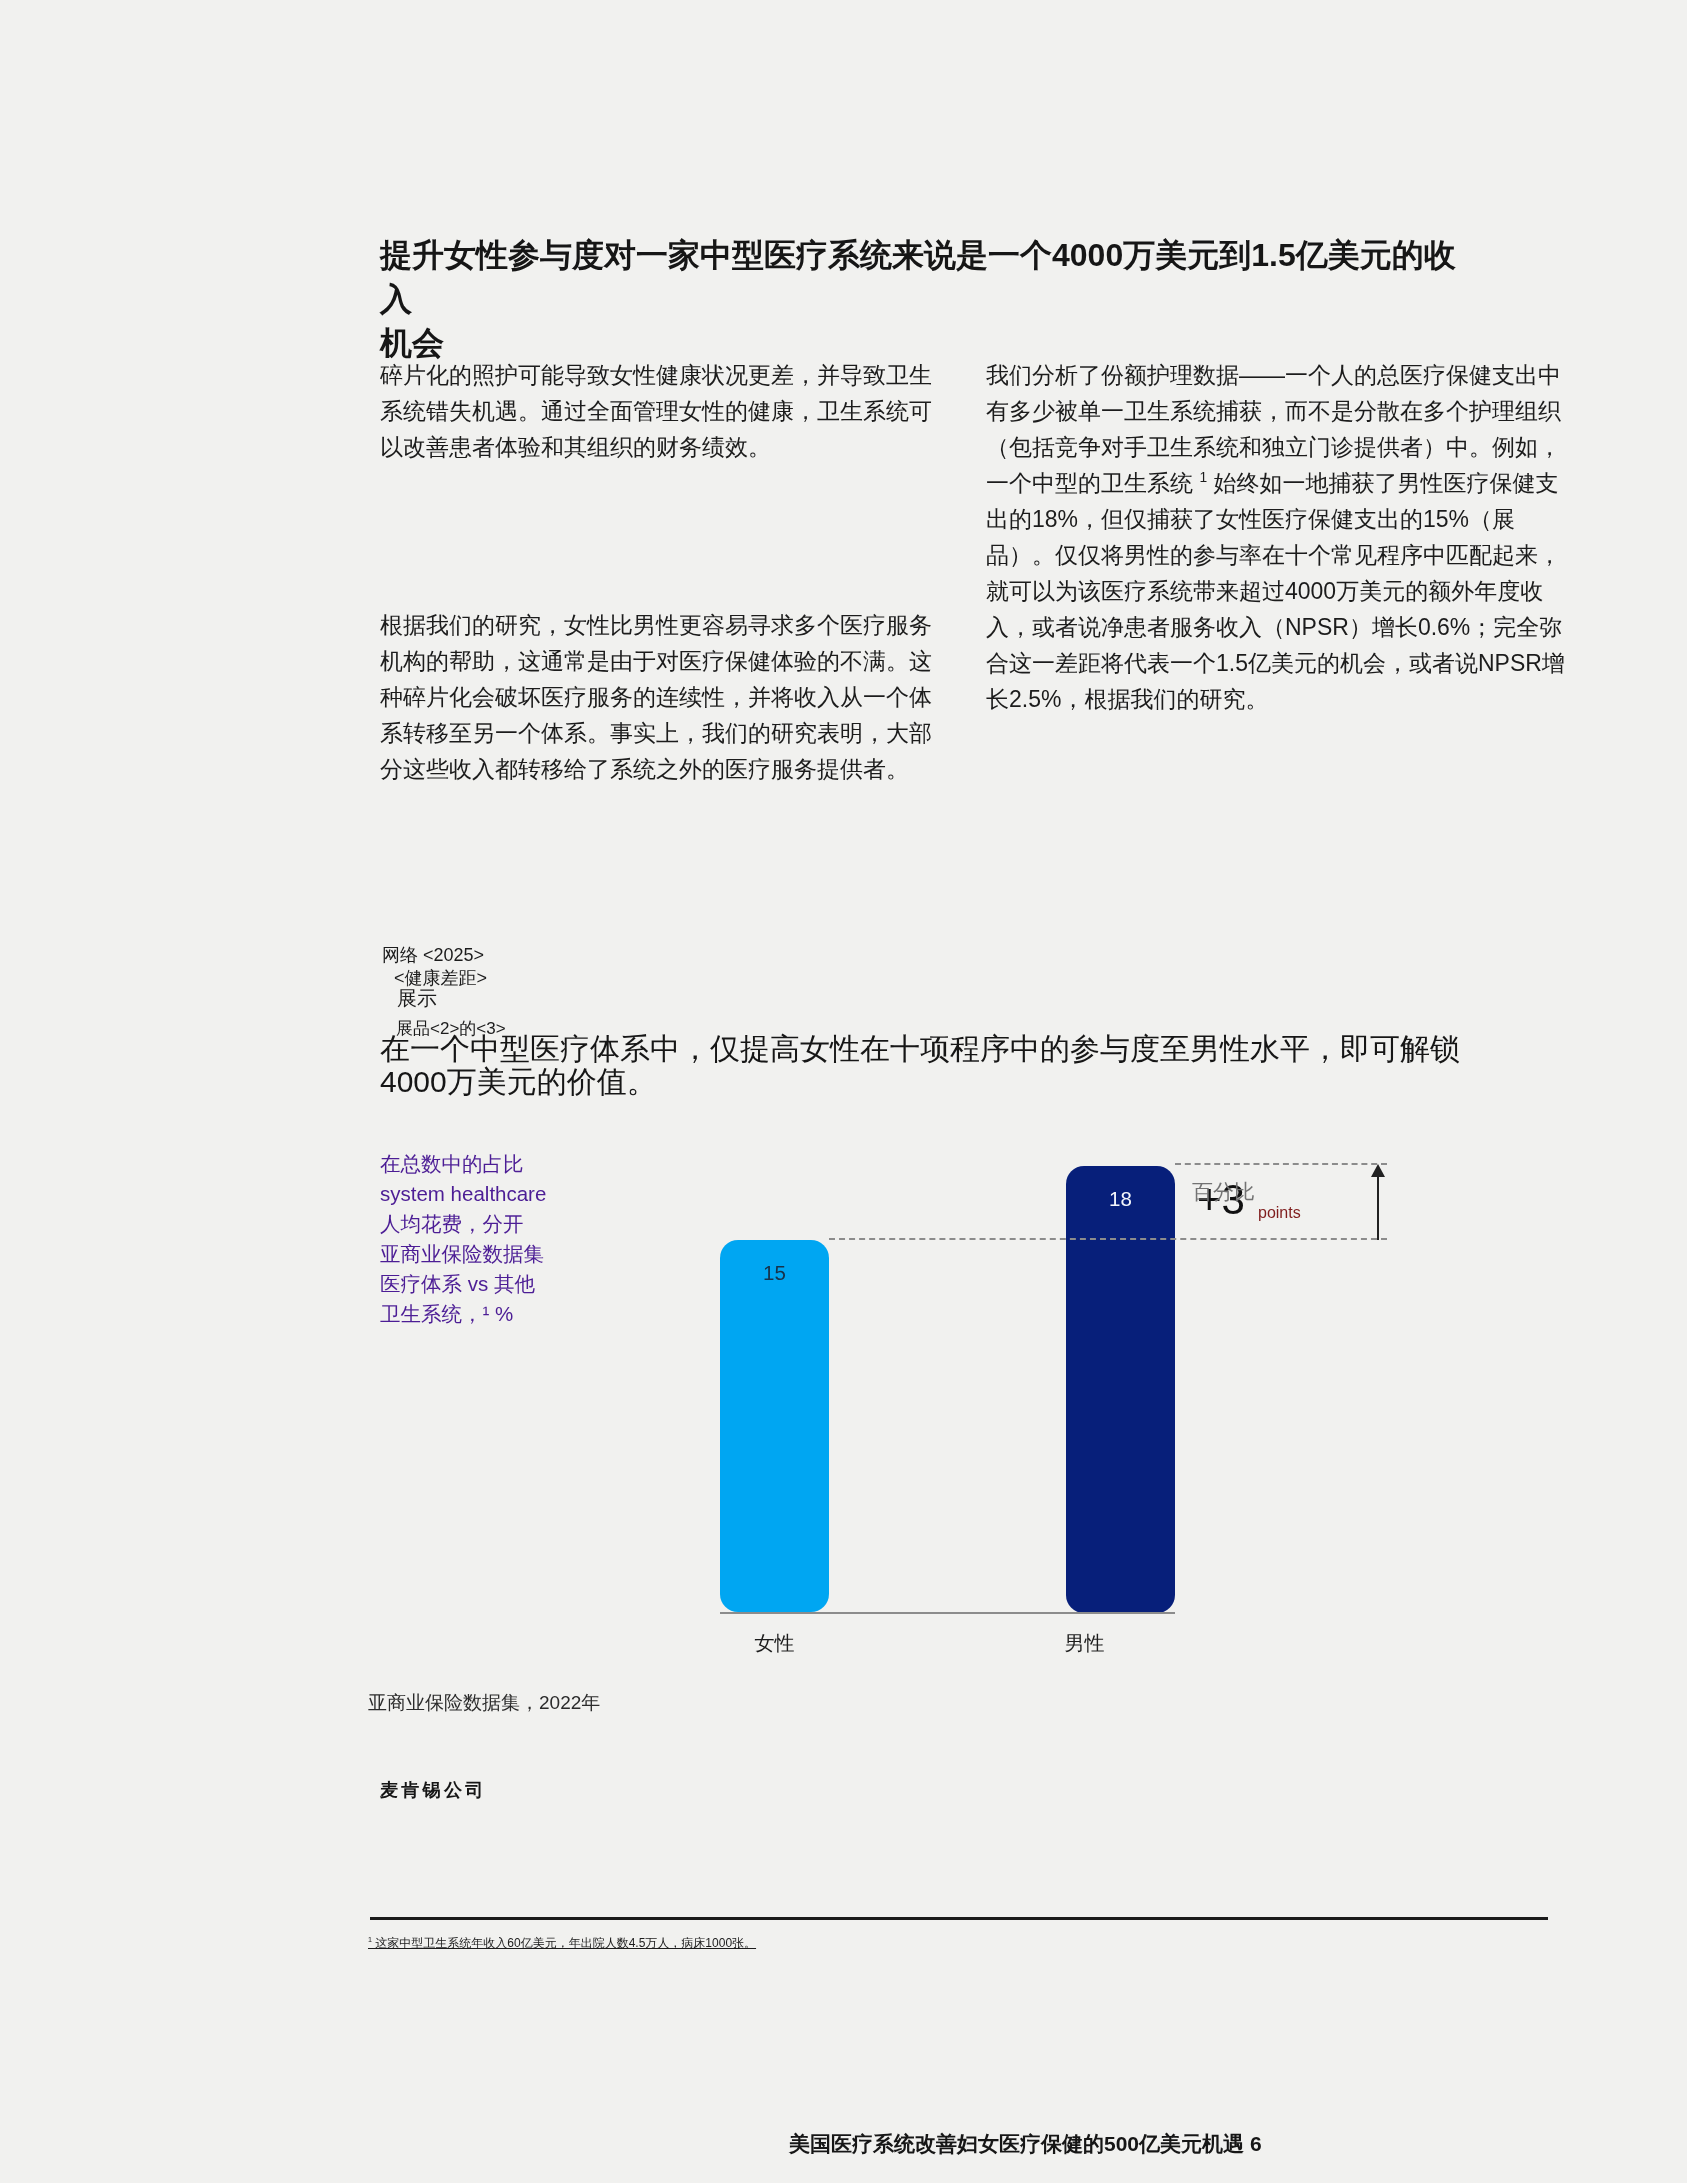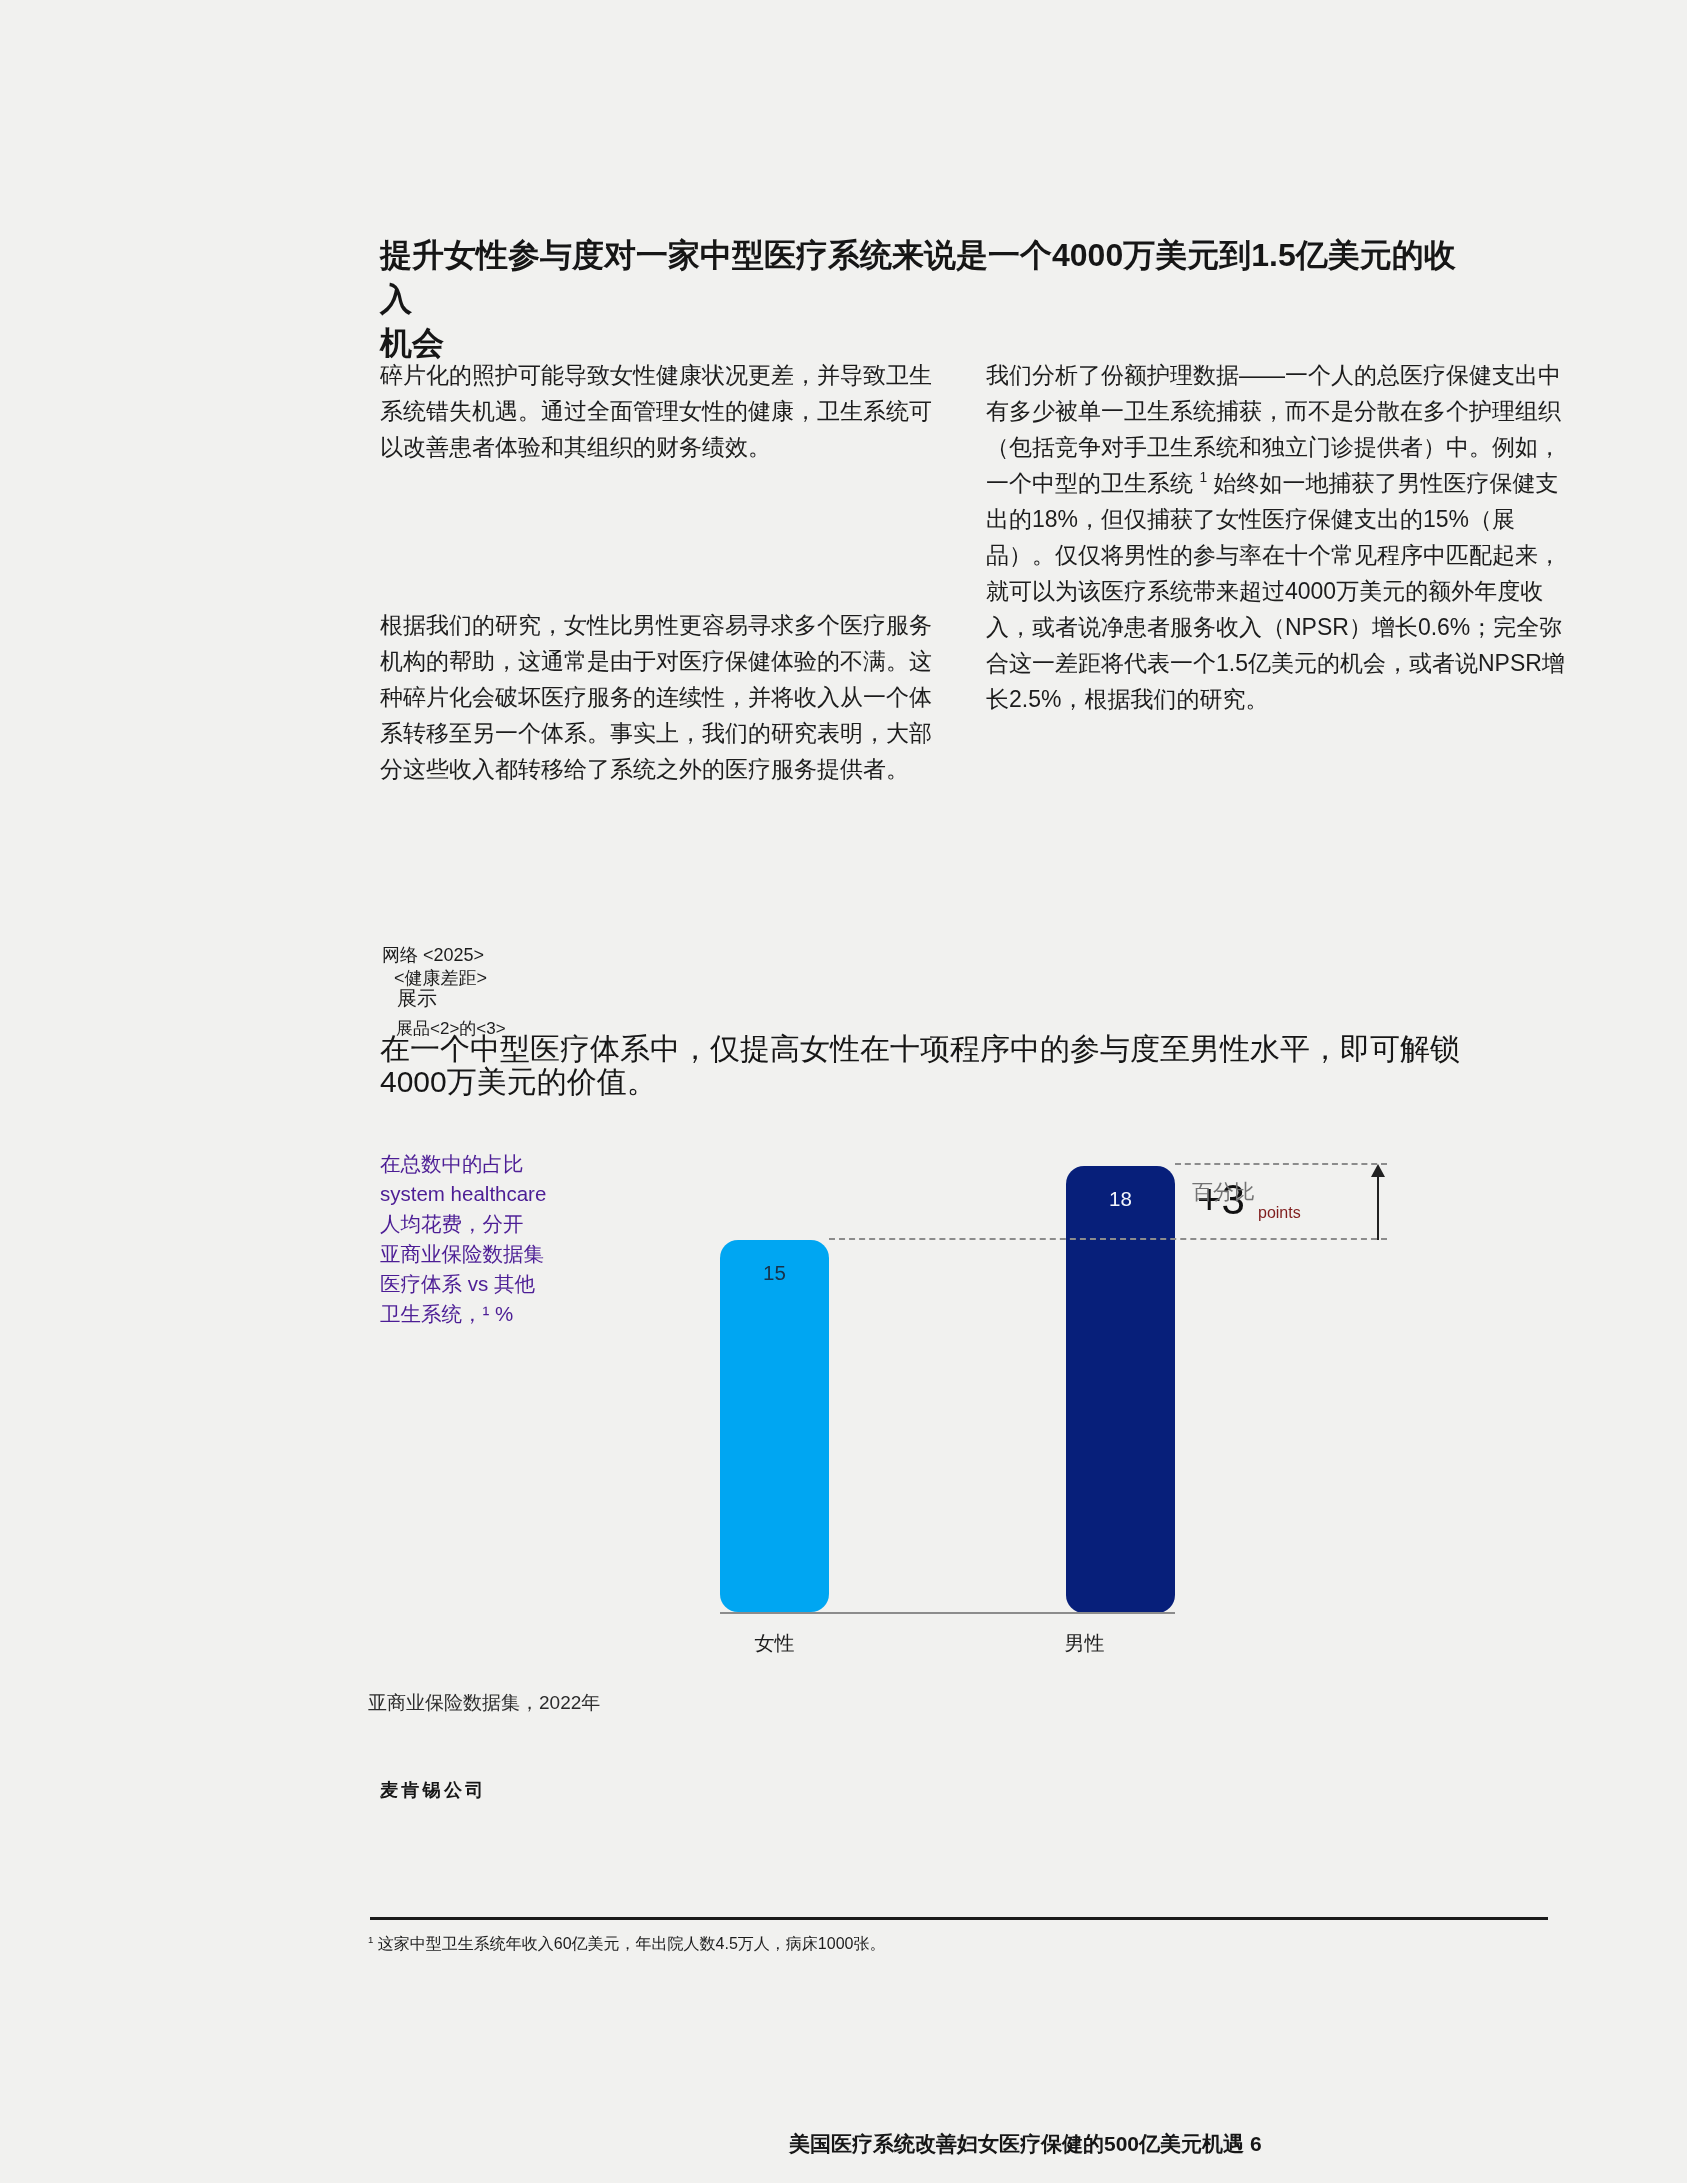--- a/index.html
+++ b/index.html
@@ -53,21 +53,21 @@
   .arrow-line{left:1377px;top:1176px;width:2px;height:64px;background:#222;z-index:6;}
   .arrow-head{left:1371px;top:1164px;width:0;height:0;
     border-left:7.3px solid transparent;border-right:7.3px solid transparent;
     border-bottom:13.2px solid #222;z-index:6;}
   .delta-num{left:1197px;top:1176px;font-size:42px;font-weight:400;color:#111;z-index:6;}
   .delta-unit1{left:1192px;top:1178px;font-size:21px;color:#737373;z-index:6;}
   .delta-unit2{left:1258px;top:1204px;font-size:16px;color:#7f1d1d;z-index:6;}
   .footnote1{left:368px;top:1687px;width:873px;font-size:19px;line-height:31px;color:#2b2b2b;}
   .mckinsey{left:380px;top:1778px;font-size:18px;font-weight:700;letter-spacing:3.3px;color:#161616;}
   .rule{left:370px;top:1917px;width:1178px;height:2.6px;background:#1b1b1b;}
-  .footnote2{left:368px;top:1929px;width:992px;font-size:16px;line-height:29px;color:#1c1c1c;}
+  .footnote2{left:368px;top:1929px;width:992px;font-size:12px;line-height:29px;color:#1c1c1c;text-decoration:underline;}
   .page-footer{left:789px;top:2130px;font-size:21px;font-weight:700;color:#161616;}
 </style>
 </head>
 <body>
 
 <div class="page">
 
   <div class="abs article-title">
     <div>提升女性参与度对一家中型医疗系统来说是一个4000万美元到1.5亿美元的收入</div>
     <div>机会</div>

